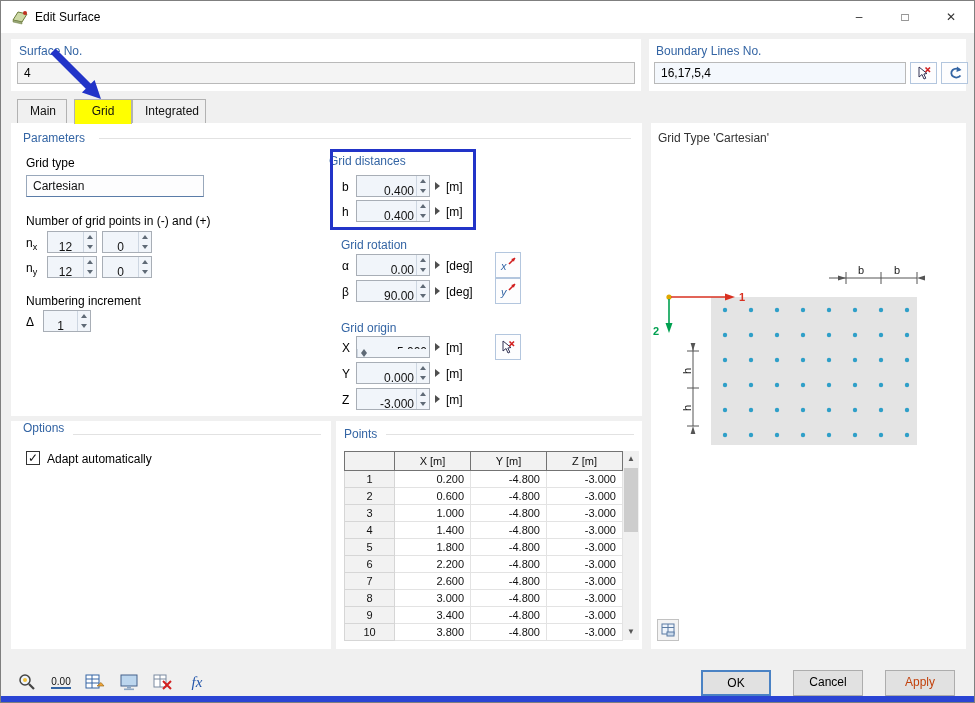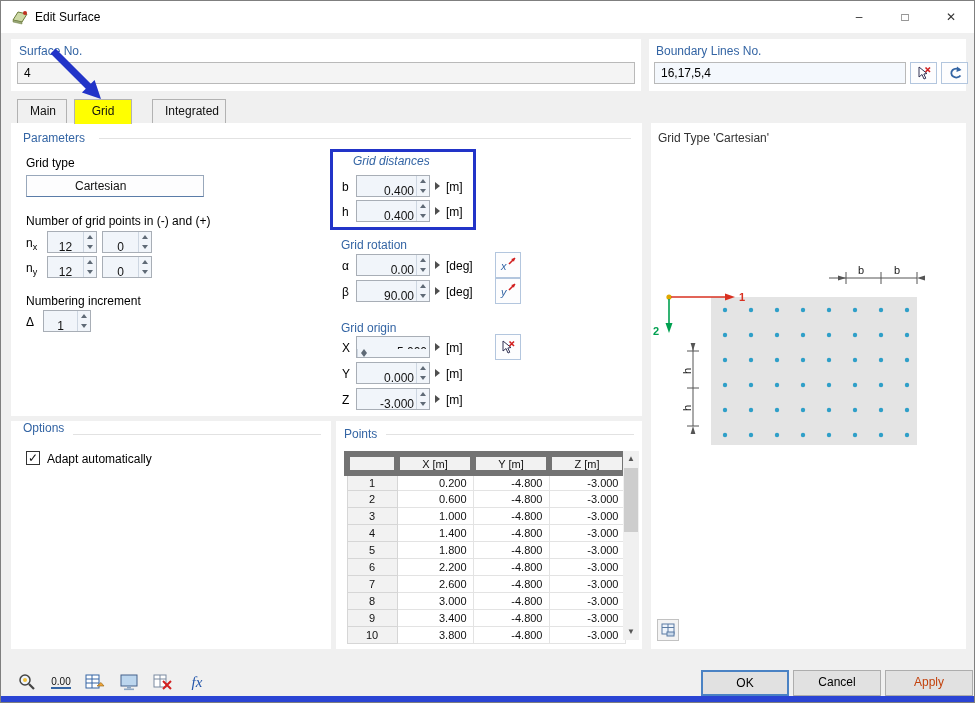--- a/index.html
+++ b/index.html
@@ -56,34 +56,34 @@
   .combo .cval { flex:1; padding-left:6px; }
   .chev { width:0; height:0; border-left:4px solid transparent; border-right:4px solid transparent;
           border-top:5px solid #4f6population0; border-top-color:#4f6480; margin-right:8px; }
 
   
   .checkbox { position:absolute; width:14px; height:14px; border:1px solid #333; background:#fff;
               font-size:12px; line-height:12px; text-align:center; color:#111; }
 
   
   .points-table { position:absolute; border-collapse:collapse; font-size:11px; background:#fff; }
-  .points-table th { background:#f2f2f2; border:6px solid #737373; font-weight:normal; height:19px; padding:0 4px; }
+  .points-table th { background:#f2f2f2; border:1px solid #737373; font-weight:normal; height:19px; padding:0 4px; }
   .points-table td { border:1px solid #e3e3e3; height:17px; padding:0 6px; text-align:right; }
   .points-table td.rownum { background:#f2f2f2; text-align:center; border:1px solid #d6d6d6; padding:0; }
   .points-table th:nth-child(1) { width:50px; }
   .points-table th:nth-child(2), .points-table th:nth-child(3), .points-table th:nth-child(4) { width:76px; }
 
   
   .vscroll { position:absolute; width:16px; background:#f0f0f0; }
   .vs-btn { position:absolute; left:0; width:16px; height:16px; text-align:center; font-size:8px;
             line-height:16px; color:#555; background:#f0f0f0; }
   .vs-thumb { position:absolute; left:1px; width:14px; background:#cdcdcd; }
 
   
-  .btn { position:absolute; top:669px; width:88px; height:26px; background:#e1e1e1;
+  .btn { position:absolute; top:669px; width:70px; height:26px; background:#e1e1e1;
          border:1px solid #adadad; text-align:center; line-height:23px; font-size:12px; color:#000; }
   .btn-ok { border:2px solid #4a82c4; }
   .btn-disabled { color:#c2410c; }
   .tool { position:absolute; top:668px; width:28px; height:26px; display:flex; align-items:center;
           justify-content:center; }
 
   .bottom-strip { position:absolute; left:0; bottom:0; width:100%; height:6px; background:#2a44d4; }
 
   
   .ann-rect { position:absolute; border:3px solid #2234c8; background:transparent; }
@@ -126,28 +126,28 @@
     <div class="mini-btn" style="left:292px; top:23px;">
       <svg width="16" height="16" viewBox="0 0 16 16">
         <path d="M13 5 A5 4.5 0 1 0 13.5 10.5" fill="none" stroke="#3465a4" stroke-width="1.8"></path>
         <path d="M10 1.5 L14.5 5 L9.5 7 Z" fill="#3465a4"></path>
       </svg>
     </div>
   </div>
 
   <div class="tab" style="left:16px; width:50px;">Main</div>
   <div class="tab tab-active" style="left:73px; width:58px;">Grid</div>
-  <div class="tab" style="left:131px; width:74px;margin-left:20px;">Integrated</div>
+  <div class="tab" style="left:131px; width:74px;">Integrated</div>
 
   <div class="groupbox" style="left:10px; top:122px; width:631px; height:293px;">
     <span class="blue-head" style="left:12px; top:8px;">Parameters</span>
     <div class="hrule" style="left:88px; top:15px; width:532px;"></div>
 
     <span class="rowlabel" style="left:15px; top:33px;">Grid type</span>
-    <div class="combo" style="left:15px; top:52px; width:178px;padding-left:42px;">
+    <div class="combo" style="left:15px; top:52px; width:178px;">
       <span class="cval">Cartesian</span>
       <span class="chev"></span>
     </div>
 
     <span class="rowlabel" style="left:15px; top:91px;">Number of grid points in (-) and (+)</span>
 
     <span class="rowlabel" style="left:15px; top:113px;"><span>n</span><sub>x</sub></span>
     <div class="field center" style="left:36px; top:108px; width:50px;">
       <span class="val">12</span>
       <span class="spins">
@@ -202,21 +202,21 @@
       <span class="spins">
           <span class="spin">
             <i class="tri-up"></i>
           </span>
           <span class="spin">
             <i class="tri-dn"></i>
           </span>
         </span>
     </div>
 
-    <span class="blue-head" style="left:342px; top:31px;font-style:italic;">Grid distances</span>
+    <span class="blue-head" style="left:318px; top:31px;">Grid distances</span>
 
     <span class="rowlabel" style="left:331px; top:57px;">b</span>
     <div class="field" style="left:345px; top:52px; width:74px;">
       <span class="val">0.400</span>
       <span class="spins">
           <span class="spin">
             <i class="tri-up"></i>
           </span>
           <span class="spin">
             <i class="tri-dn"></i>

